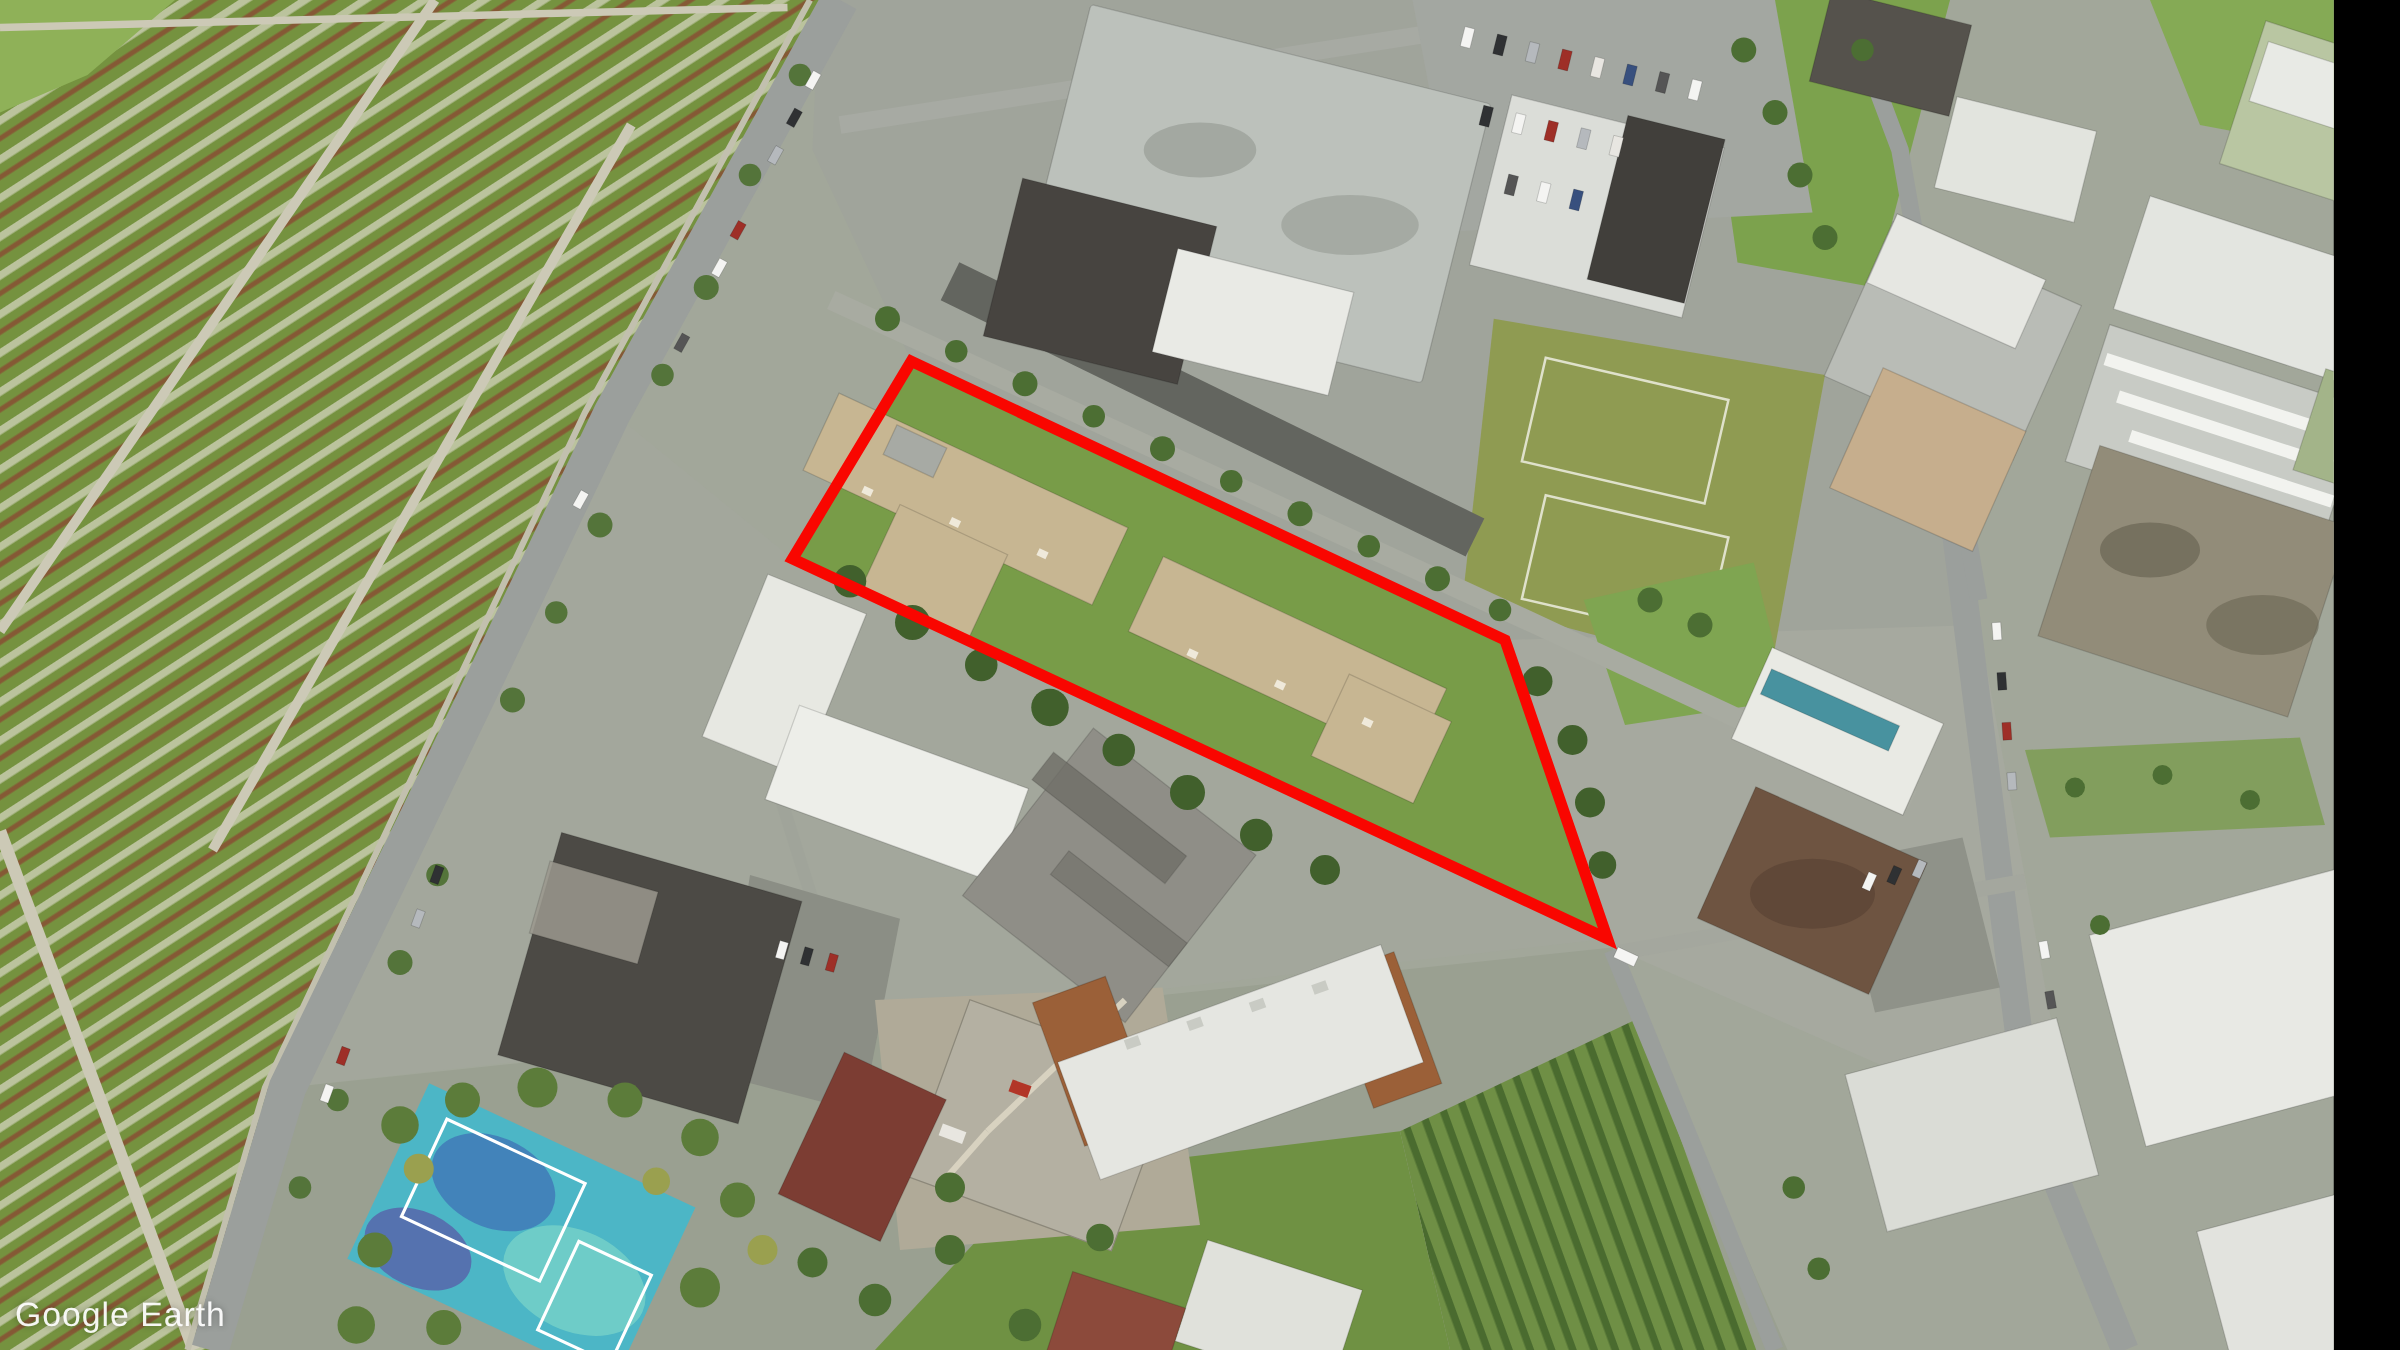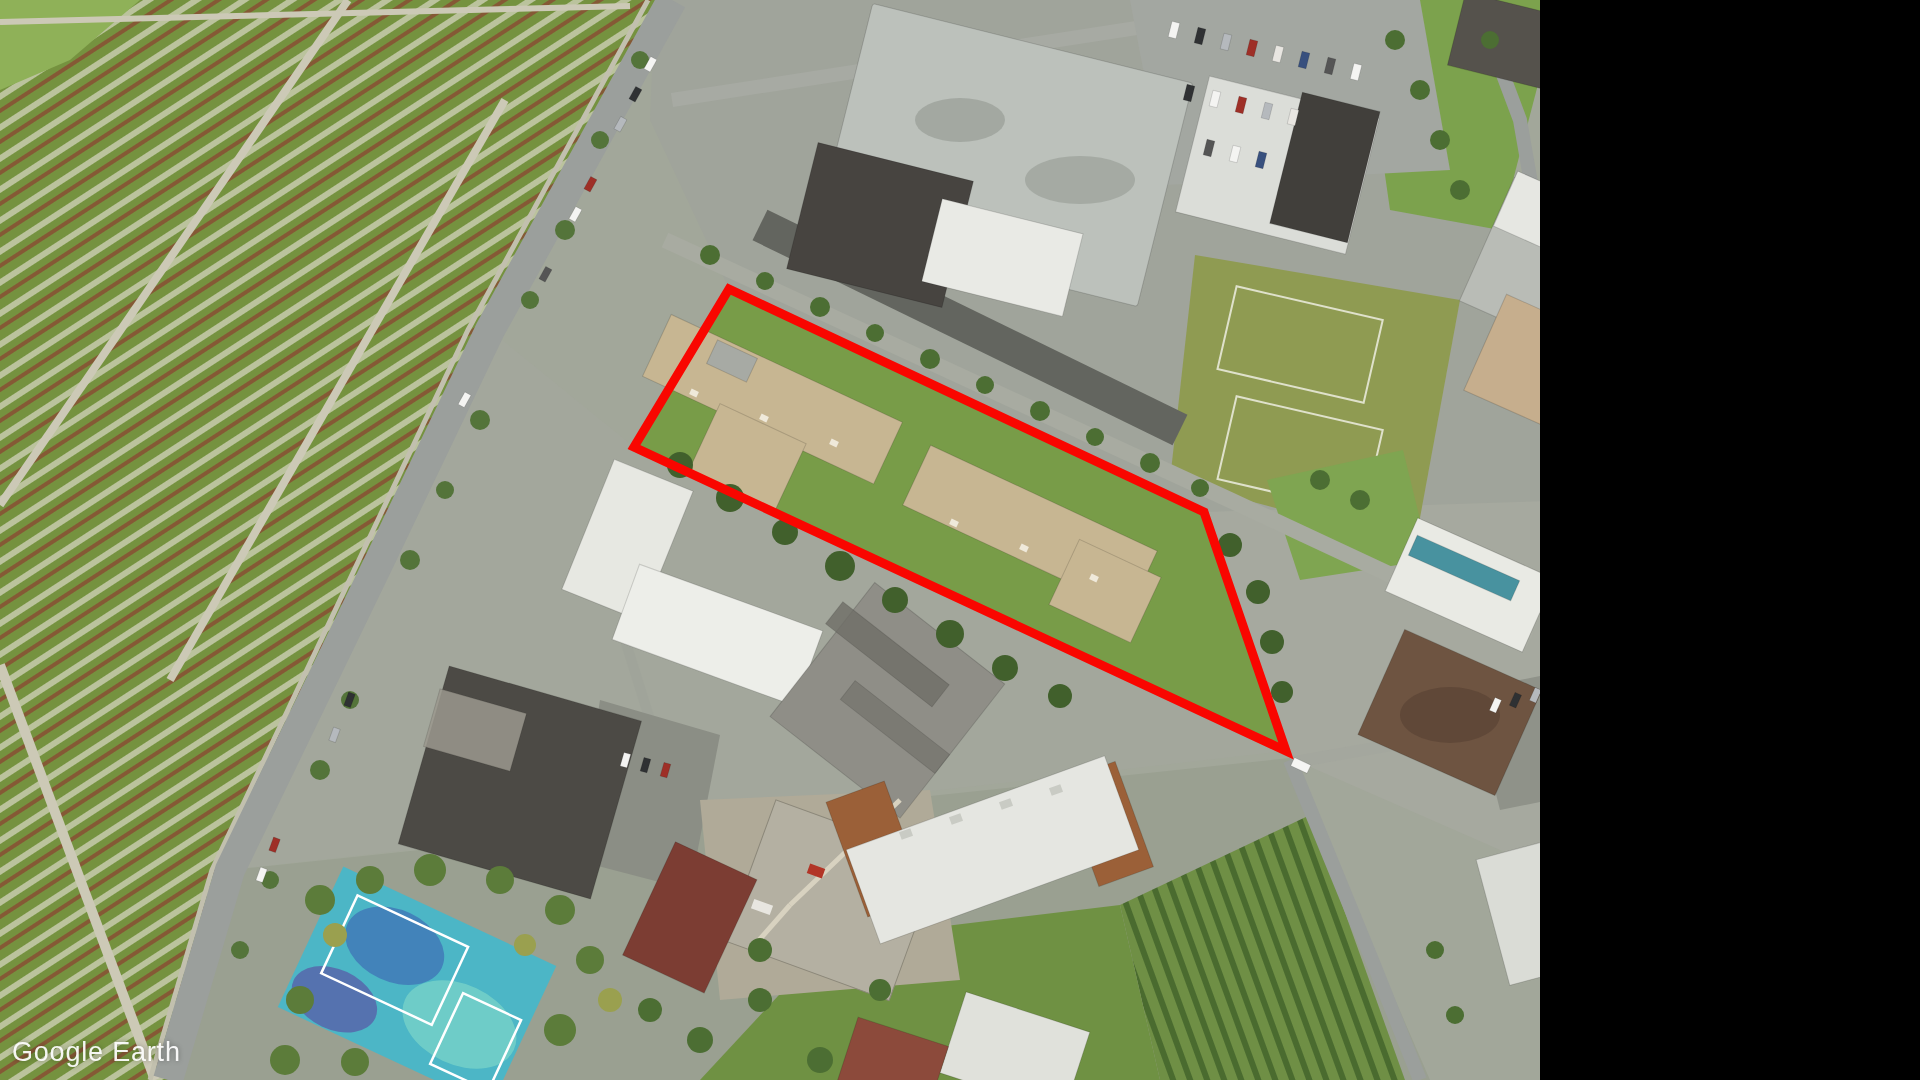--- a/index.html
+++ b/index.html
@@ -1,16 +1,16 @@
 <!DOCTYPE html>
 <html><head>
 <meta charset="utf-8">
 <style>
   html,body{margin:0;padding:0;background:#000;}
-  .stage{position:relative;width:1540px;height:1080px;overflow:hidden;
+  .stage{position:relative;width:1867px;height:1080px;overflow:hidden;
          font-family:"Liberation Sans",sans-serif;}
   .stage svg{position:absolute;inset:0;display:block;}
   .watermark{
     position:absolute;left:12px;bottom:12px;
     font-size:27px;font-weight:400;letter-spacing:.8px;
     color:rgba(255,255,255,.93);
     text-shadow:0 0 5px rgba(0,0,0,.35);
     user-select:none;pointer-events:none;
   }
 </style>

